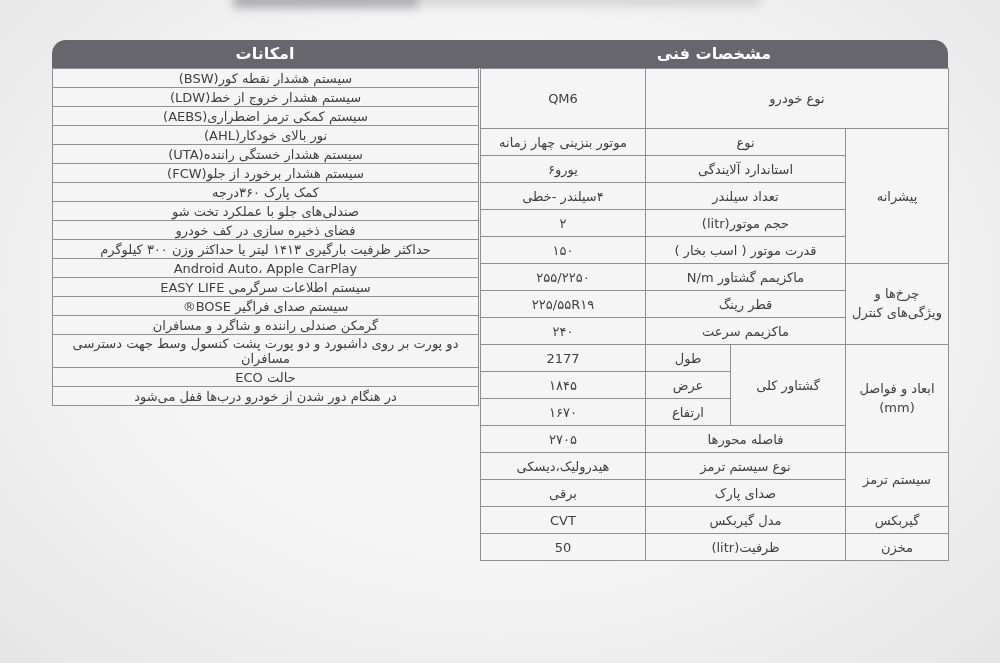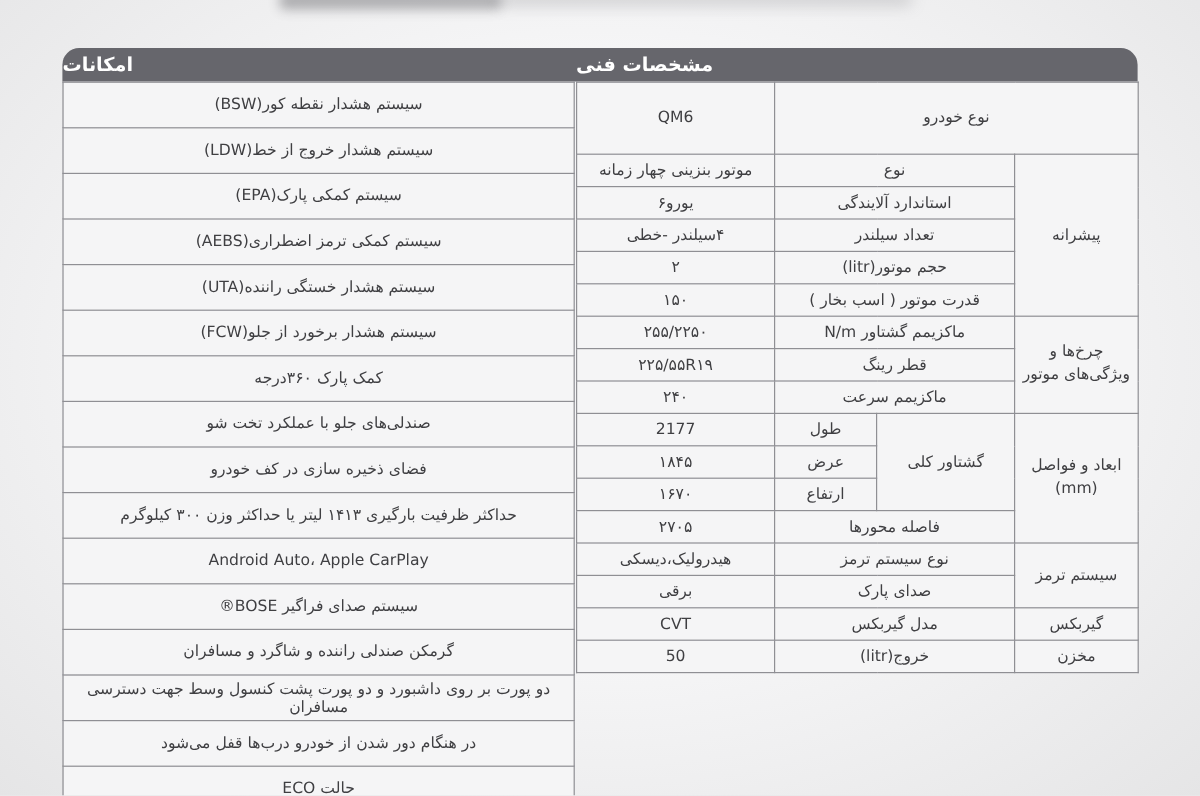--- a/index.html
+++ b/index.html
@@ -7,31 +7,31 @@
   .stage{position:relative;width:1000px;height:663px;overflow:hidden;
          background:radial-gradient(ellipse at 50% 45%, #f5f5f6 50%, #e5e5e6 100%);}
 
   
   .smudge{position:absolute;border-radius:4px;pointer-events:none;}
   .smudge-a{left:233px;top:-7px;width:185px;height:15px;background:#4a4a4f;filter:blur(5px);opacity:.40;}
   .smudge-b{left:415px;top:-8px;width:345px;height:13px;background:#7b7b80;filter:blur(6px);opacity:.28;}
 
   .header-bar{position:absolute;left:52px;top:40px;width:896px;height:28px;
               background:var(--header_bar,#66666c);border-radius:14px 14px 0 0;}
-  .hdr{position:absolute;top:0;height:28px;line-height:28px;text-align:left;
+  .hdr{position:absolute;top:0;height:28px;line-height:28px;text-align:center;
        color:var(--header_text,#ffffff);font-size:16px;font-weight:bold;}
   .hdr-specs{right:0;width:468px;}
   .hdr-features{left:0;width:426px;}
 
   table.tbl{position:absolute;border-collapse:collapse;table-layout:fixed;}
   table.tbl td{border:1px solid var(--border,#8f8f94);background:var(--cell_bg,#f5f5f6);
                text-align:center;vertical-align:middle;font-size:13px;
                color:var(--text,#3f3f42);padding:1px 5px;overflow:hidden;}
   .features-tbl{left:52px;top:68px;width:426px;}
-  .features-tbl tr{height:38px;margin-top:18px;}
+  .features-tbl tr{height:19px;margin-top:18px;}
   .specs-tbl{left:480px;top:68px;width:468px;}
   .specs-tbl tr{height:27px;}
   .specs-tbl tr.tall{height:60px;}
   .ltr{direction:ltr;}
   .group-cell div{line-height:1.45;}
 </style>
 </head>
 <body>
 
 <div class="stage">
@@ -48,24 +48,24 @@
         <col style="width:426px">
       </colgroup>
     <tbody>
       <tr>
           <td>سیستم هشدار نقطه کور(BSW)</td>
         </tr>
       <tr>
           <td>سیستم هشدار خروج از خط(LDW)</td>
         </tr>
       <tr>
-          <td>سیستم کمکی پارک(EPA)</td>
+          <td>سیستم کمکی ترمز اضطراری(AEBS)</td>
         </tr>
       <tr>
-          <td>سیستم کمکی ترمز اضطراری(AEBS)</td>
+          <td>نور بالای خودکار(AHL)</td>
         </tr>
       <tr>
           <td>سیستم هشدار خستگی راننده(UTA)</td>
         </tr>
       <tr>
           <td>سیستم هشدار برخورد از جلو(FCW)</td>
         </tr>
       <tr>
           <td>کمک پارک ۳۶۰درجه</td>
         </tr>
@@ -75,33 +75,36 @@
       <tr>
           <td>فضای ذخیره سازی در کف خودرو</td>
         </tr>
       <tr>
           <td>حداکثر ظرفیت بارگیری ۱۴۱۳ لیتر یا حداکثر وزن ۳۰۰ کیلوگرم</td>
         </tr>
       <tr>
           <td class="ltr">Android Auto، Apple CarPlay</td>
         </tr>
       <tr>
+          <td>سیستم اطلاعات سرگرمی EASY LIFE</td>
+        </tr>
+      <tr>
           <td>سیستم صدای فراگیر BOSE®</td>
         </tr>
       <tr>
           <td>گرمکن صندلی راننده و شاگرد و مسافران</td>
         </tr>
       <tr>
           <td>دو پورت بر روی داشبورد و دو پورت پشت کنسول وسط جهت دسترسی مسافران</td>
         </tr>
       <tr>
-          <td>در هنگام دور شدن از خودرو درب‌ها قفل می‌شود</td>
+          <td>حالت ECO</td>
         </tr>
       <tr>
-          <td>حالت ECO</td>
+          <td>در هنگام دور شدن از خودرو درب‌ها قفل می‌شود</td>
         </tr>
     </tbody>
   </table>
 
   <table class="tbl specs-tbl">
     <colgroup>
       <col style="width:103px">
         <col style="width:115px">
         <col style="width:85px">
         <col style="width:165px">
@@ -128,21 +131,21 @@
         <td colspan="2">حجم موتور(litr)</td>
         <td>۲</td>
       </tr>
       <tr>
         <td colspan="2">قدرت موتور ( اسب بخار )</td>
         <td>۱۵۰</td>
       </tr>
       <tr>
         <td rowspan="3" class="group-cell">
           <div>چرخ‌ها و</div>
-          <div>ویژگی‌های موتور</div>
+          <div>ویژگی‌های کنترل</div>
         </td>
         <td colspan="2">ماکزیمم گشتاور N/m</td>
         <td class="ltr">۲۵۵/۲۲۵۰</td>
       </tr>
       <tr>
         <td colspan="2">قطر رینگ</td>
         <td class="ltr">۲۲۵/۵۵R۱۹</td>
       </tr>
       <tr>
         <td colspan="2">ماکزیمم سرعت</td>
@@ -178,18 +181,18 @@
         <td colspan="2">صدای پارک</td>
         <td>برقی</td>
       </tr>
       <tr>
         <td class="group-cell">گیربکس</td>
         <td colspan="2">مدل گیربکس</td>
         <td class="ltr">CVT</td>
       </tr>
       <tr>
         <td class="group-cell">مخزن</td>
-        <td colspan="2">خروج(litr)</td>
+        <td colspan="2">ظرفیت(litr)</td>
         <td class="ltr">50</td>
       </tr>
     </tbody>
   </table>
 </div>
 
 </body></html>

